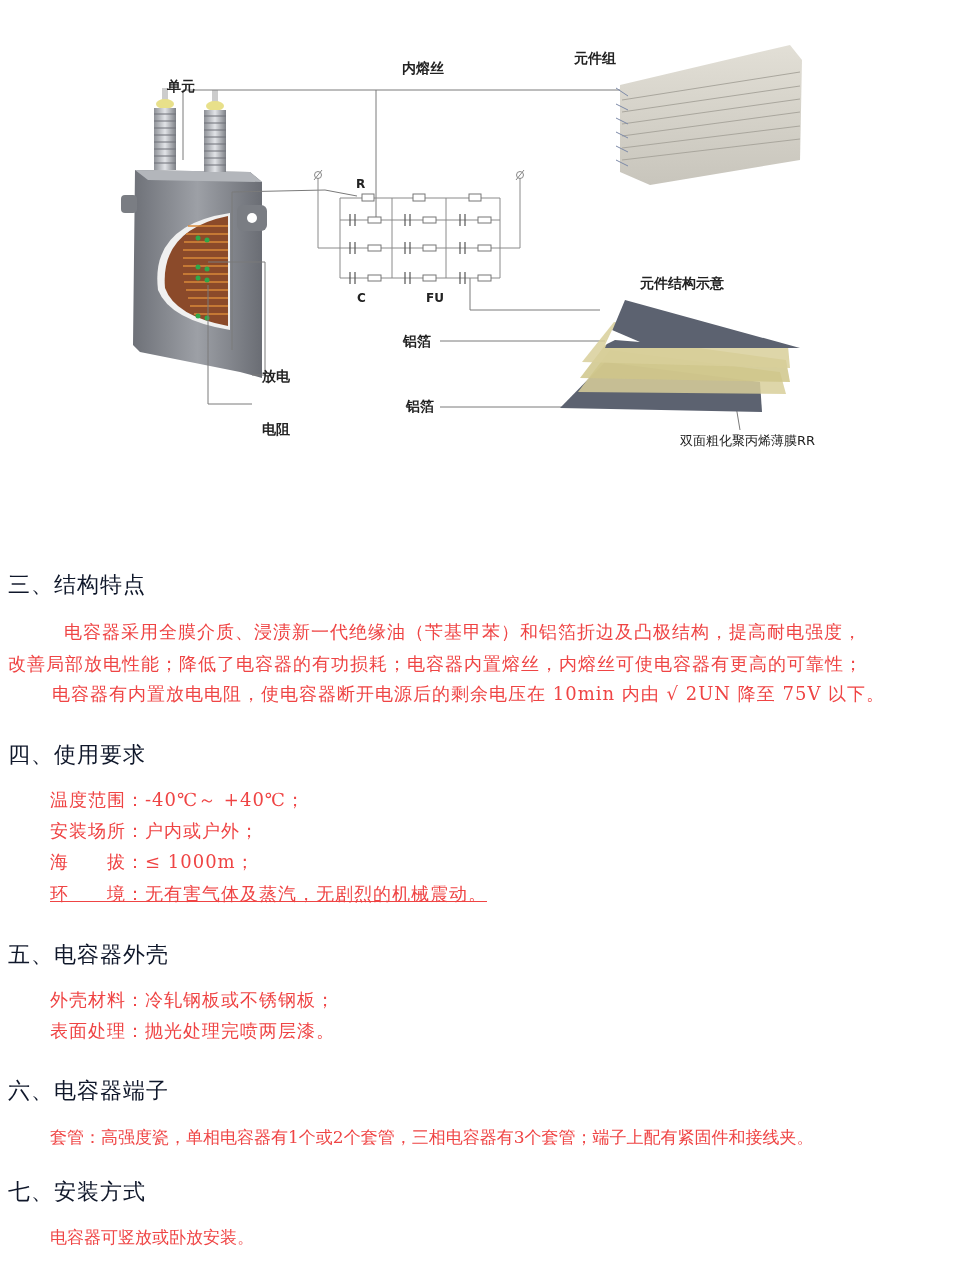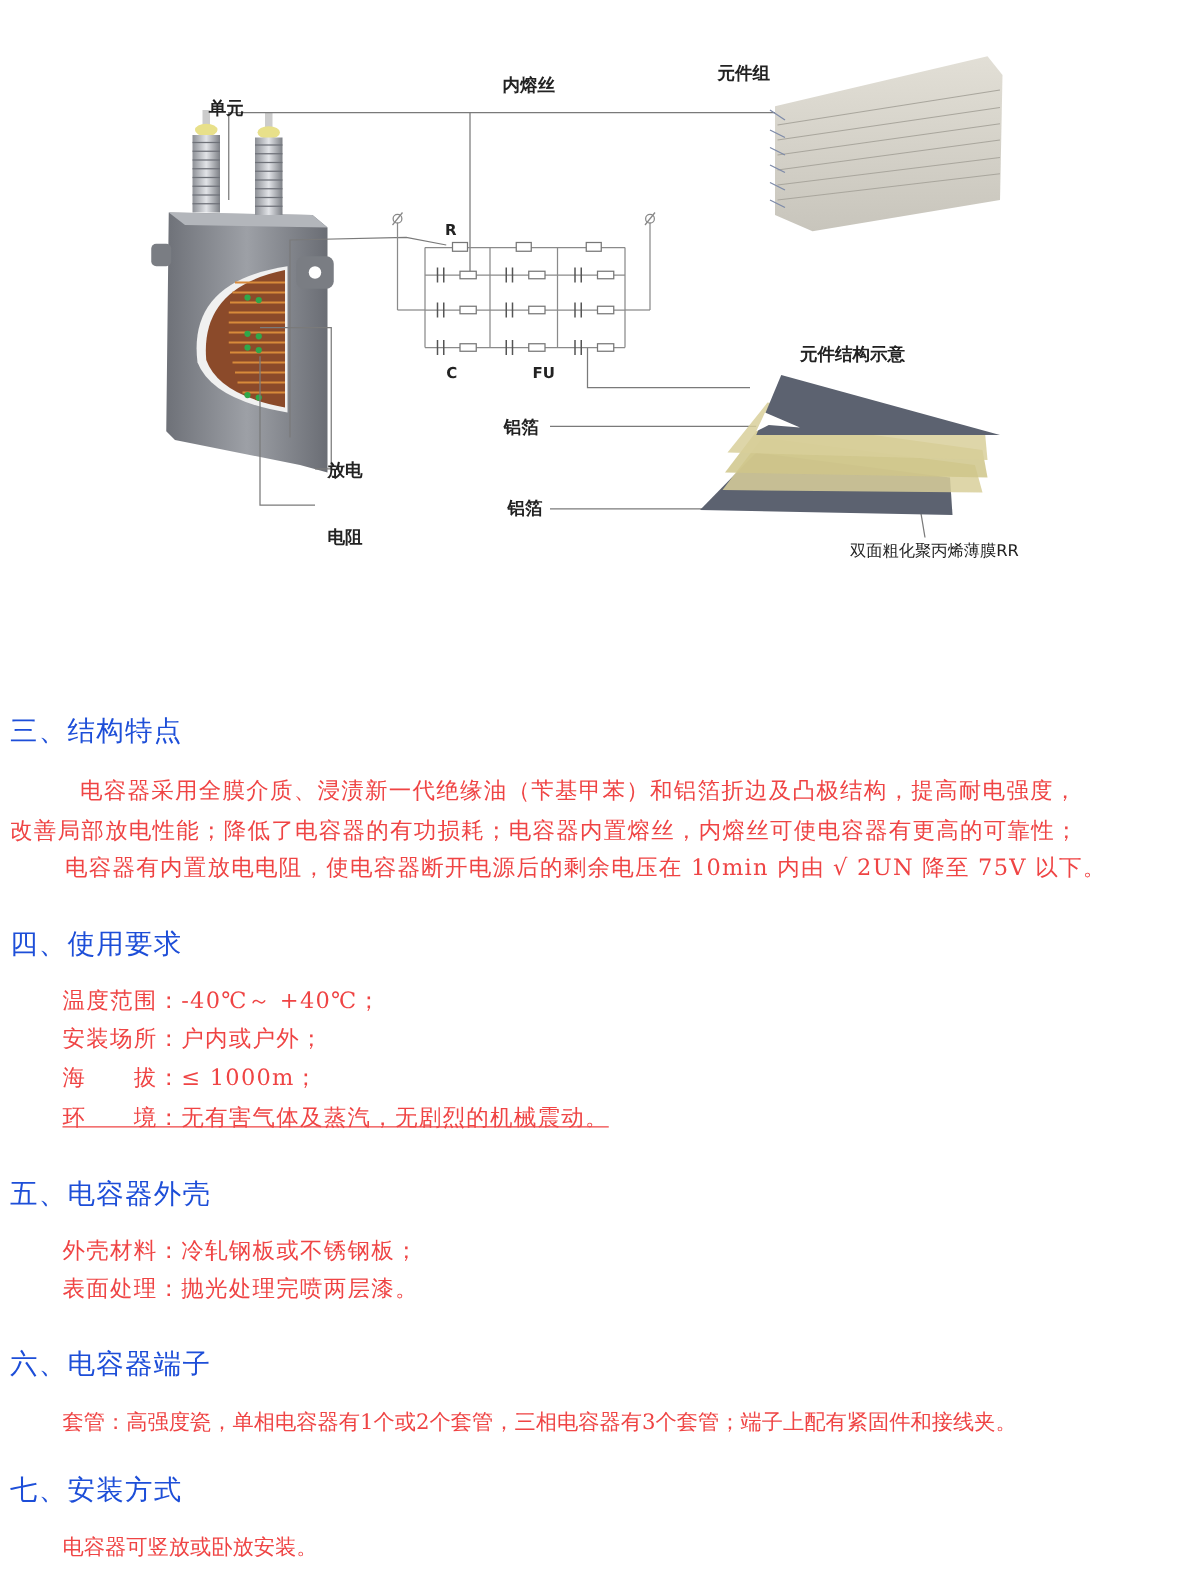--- a/index.html
+++ b/index.html
@@ -3,21 +3,21 @@
 <meta charset="utf-8">
 <style>
   html, body { margin: 0; padding: 0; background: #ffffff; }
   body { width: 957px; height: 1263px; position: relative; overflow: hidden;
          font-family: "DejaVu Serif", "Liberation Serif", serif; color: #222; }
   .diagram { position: absolute; left: 0; top: 0; width: 957px; height: 520px; }
   .lbl { position: absolute; font-family: "DejaVu Sans", "Liberation Sans", sans-serif;
          font-weight: bold; font-size: 14px; color: #222; white-space: nowrap; }
   .lbl.light { font-weight: normal; font-size: 14px; }
   .h { position: absolute; left: 8px; font-family: "DejaVu Sans", "Liberation Sans", sans-serif;
-       font-size: 22px; color: #1d4ed8; white-space: nowrap; letter-spacing: 1px; }
+       font-size: 22px; color: #0f172a; white-space: nowrap; letter-spacing: 1px; }
   .p { position: absolute; font-size: 18px; color: #ef4444; white-space: nowrap; letter-spacing: 1px; }
   .p.narrow { font-size: 17px; letter-spacing: 0; text-align: center; }
   svg { position: absolute; left: 0; top: 0; }
 </style>
 </head>
 <body>
 
 <div class="diagram">
   <svg width="957" height="520" viewBox="0 0 957 520">
     <defs>

